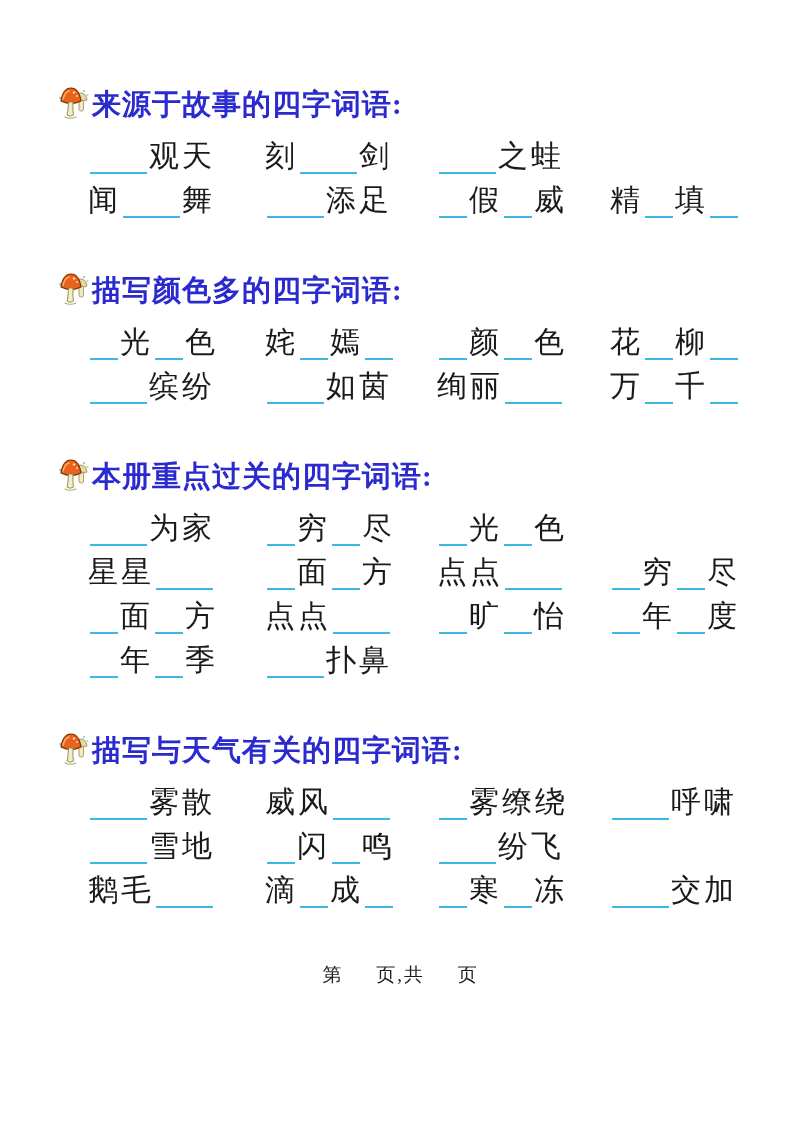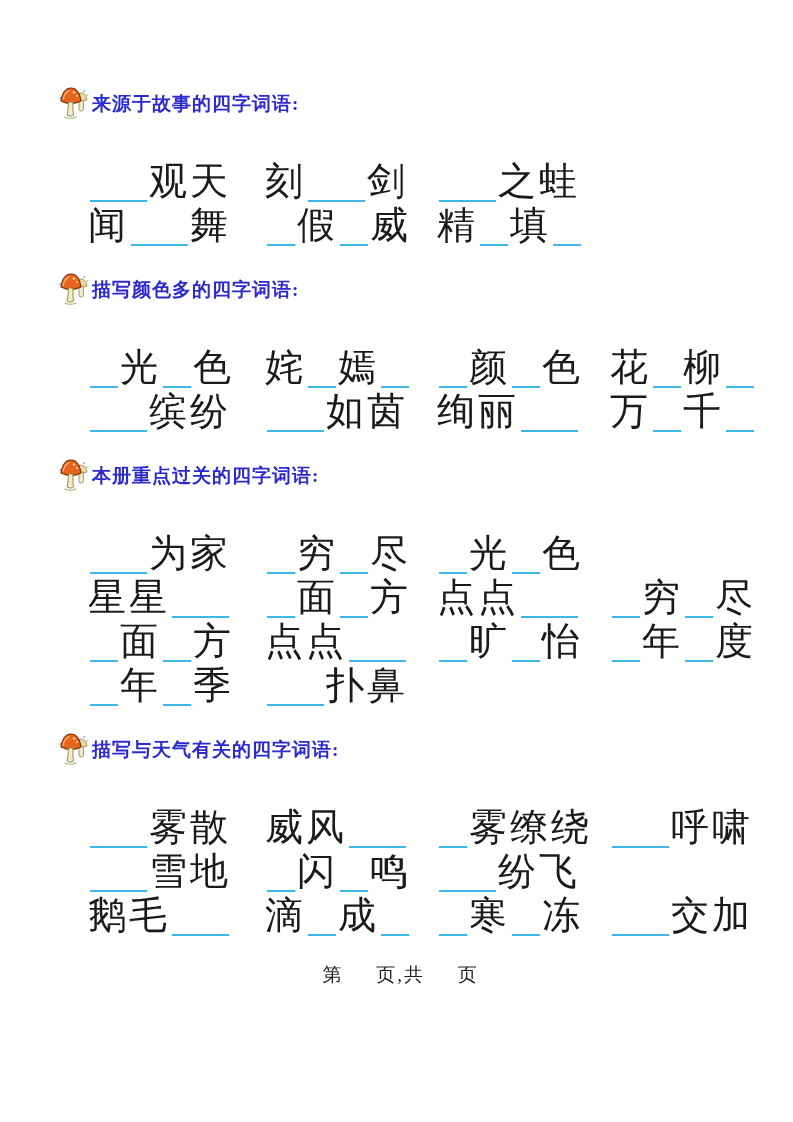--- a/index.html
+++ b/index.html
@@ -18,40 +18,39 @@
     box-sizing:border-box;
     width:793px;height:1122px;
     padding:86px 50px 0 58px;
   }
   .section{margin-bottom:48px;}
   .heading{
     display:flex;align-items:center;
     height:36px;line-height:36px;
     margin-bottom:14px;
     color:var(--accent);
-    font-size:19px;font-weight:bold;
+    font-size:29px;font-weight:bold;
     letter-spacing:1px;
     white-space:nowrap;
   }
   .heading .micon{
     width:33px;height:36px;flex:0 0 33px;
     margin-right:1px;margin-top:-4px;
   }
   .row{
     display:grid;
     grid-template-columns:177px 172px 173px 1fr;
     padding-left:30px;
     height:44px;
   }
   .item{
-    font-size:38px;line-height:40px;
+    font-size:30px;line-height:40px;
     letter-spacing:3px;
     color:var(--ink);
     white-space:nowrap;
-    margin-top:25px;
   }
   .bl{
     display:inline-block;
     height:26px;
     border-bottom:2px solid var(--blank);
     vertical-align:-8px;
     margin:0 2px;
   }
   .bl.l{width:57px;}
   .bl.s{width:28px;}
@@ -90,20 +89,21 @@
   </svg>
           <span>来源于故事的四字词语:</span>
         </div>
         <div class="row">
           <span class="item"><span class="bl l"></span><span>观天</span></span>
           <span class="item"><span>刻</span><span class="bl l"></span><span>剑</span></span>
           <span class="item"><span class="bl l"></span><span>之蛙</span></span>
         </div>
         <div class="row">
           <span class="item"><span>闻</span><span class="bl l"></span><span>舞</span></span>
+          <span class="item"><span class="bl l"></span><span>添足</span></span>
           <span class="item"><span class="bl s"></span><span>假</span><span class="bl s"></span><span>威</span></span>
           <span class="item"><span>精</span><span class="bl s"></span><span>填</span><span class="bl s"></span></span>
         </div>
       </div>
       <div class="section">
         <div class="heading">
           <svg class="micon" viewBox="0 0 33 36" xmlns="http://www.w3.org/2000/svg">
 
     <circle cx="2.5" cy="14" r="1.3" fill="#8abfe2"></circle>
     <circle cx="26" cy="7" r="1.2" fill="#9bd0e8"></circle>

